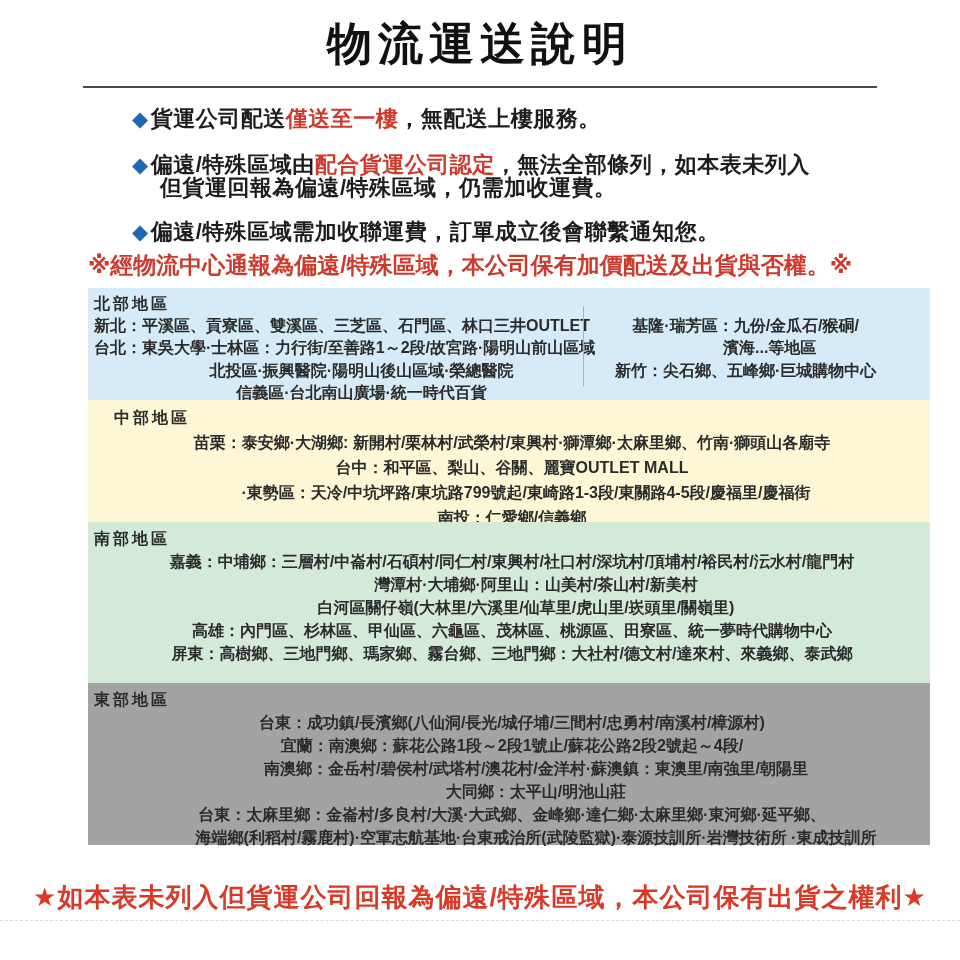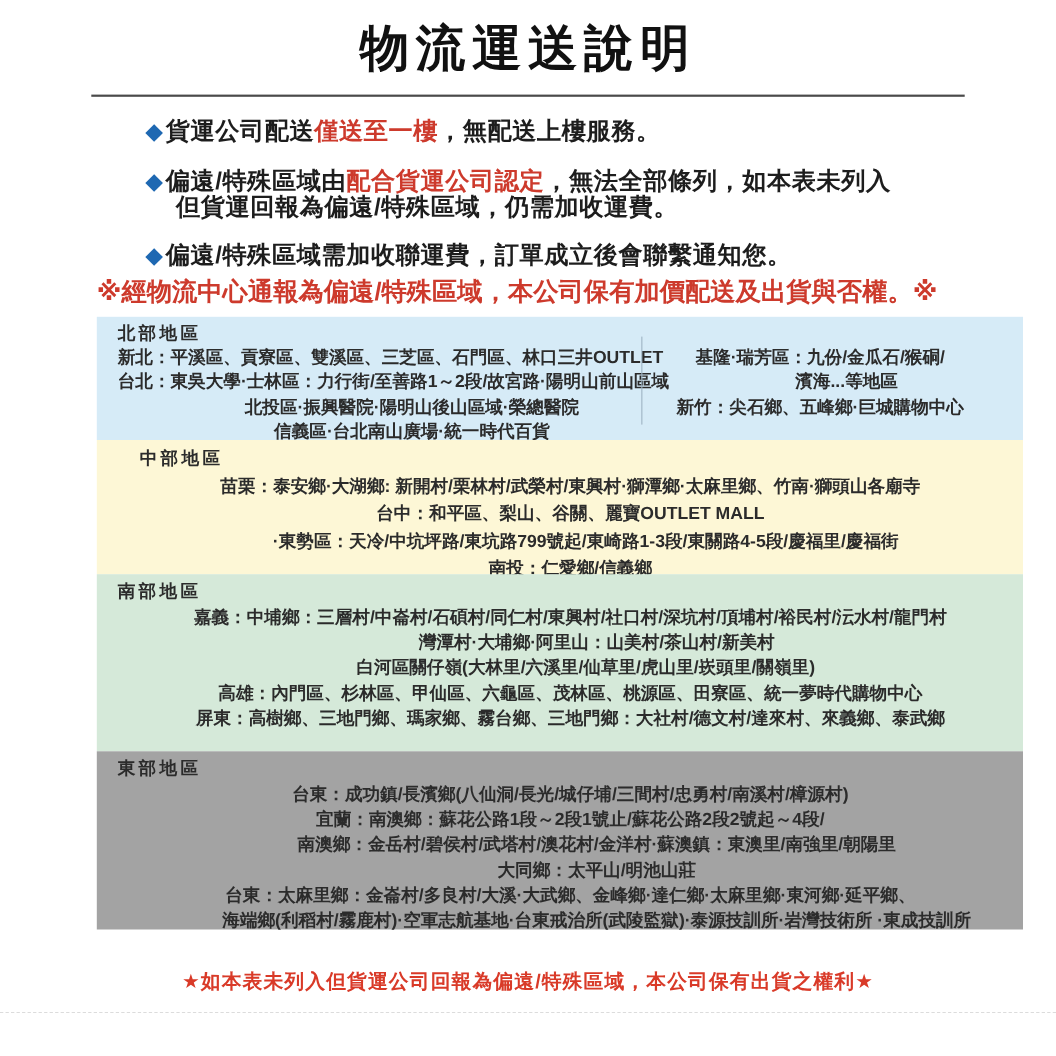--- a/index.html
+++ b/index.html
@@ -25,21 +25,21 @@
     position:absolute;left:160px;font-size:22px;font-weight:700;color:#1d1d1d;
     letter-spacing:0.5px;white-space:nowrap;
   }
   .notice-line{
     position:absolute;top:250px;left:88px;width:789px;
     font-size:23px;font-weight:700;color:#cd3a2c;white-space:nowrap;letter-spacing:0px;
   }
   .region-table{
     position:absolute;left:88px;top:288px;width:789px;
   }
-  .region{position:relative;width:842px;box-sizing:border-box;padding:5px 0 0 19px;}
+  .region{position:relative;width:842px;box-sizing:border-box;padding:5px 0 0 6px;}
   .region-north{background:#d6ebf7;height:112px;}
   .region-central{background:#fdf7d6;height:122px;}
   .region-south{background:#d5e9d9;height:161px;}
   .region-east{background:#a3a3a3;height:162px;}
   .region-name{
     font-size:16px;font-weight:700;color:#2b2b2b;letter-spacing:3px;line-height:22px;
   }
   .rline{font-size:16px;font-weight:600;color:#2b2b2b;line-height:22.4px;white-space:nowrap;text-align:center;}
   .region-central .rline{line-height:25px;}
   .region-central .region-name{line-height:25px;margin-left:20px;}
@@ -48,21 +48,21 @@
   .indent{padding-left:48px;}
   .indent-sm{padding-left:28px;}
   .north-cols{display:flex;}
   .north-left{width:487px;}
   .north-right{position:absolute;left:512px;top:27px;margin-left:15px;}
   .north-divider{
     position:absolute;left:495px;top:18px;width:1px;height:80px;background:#9fb4c4;
   }
   .footer-warning{
     position:absolute;top:880px;left:0;width:960px;text-align:center;
-    font-size:18px;font-weight:700;color:#d93a28;letter-spacing:1px;white-space:nowrap;
+    font-size:26px;font-weight:700;color:#d93a28;letter-spacing:1px;white-space:nowrap;
   }
   .bottom-dotted{
     position:absolute;top:920px;left:0;width:960px;height:0;
     border-top:1px dashed #dcdcdc;
   }
 </style>
 </head>
 <body>
 
 <div class="page-title">物流運送說明</div>

